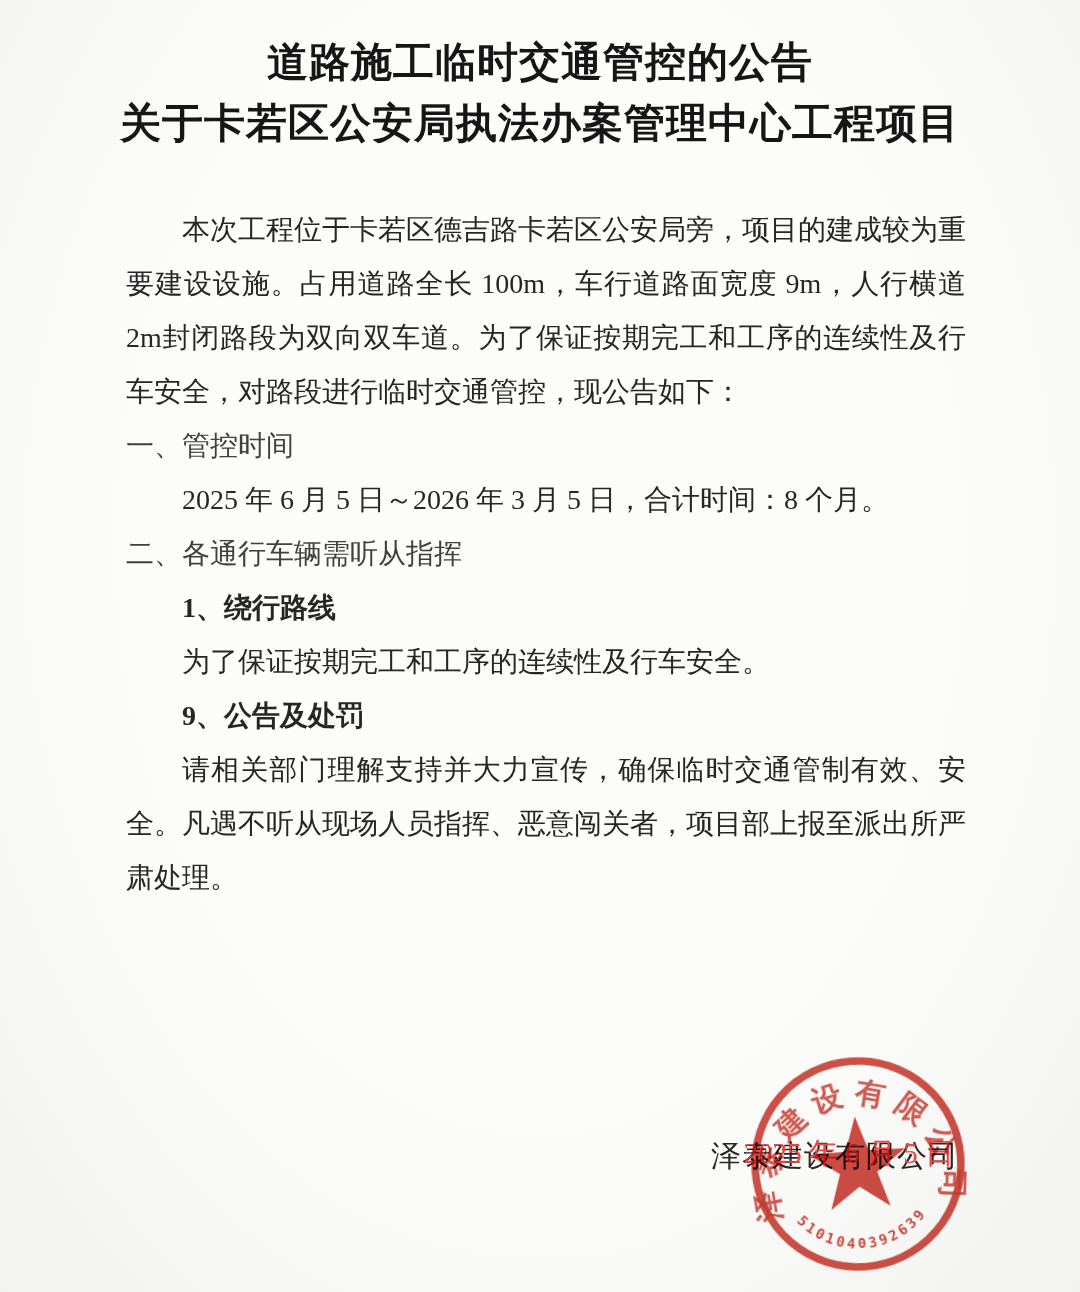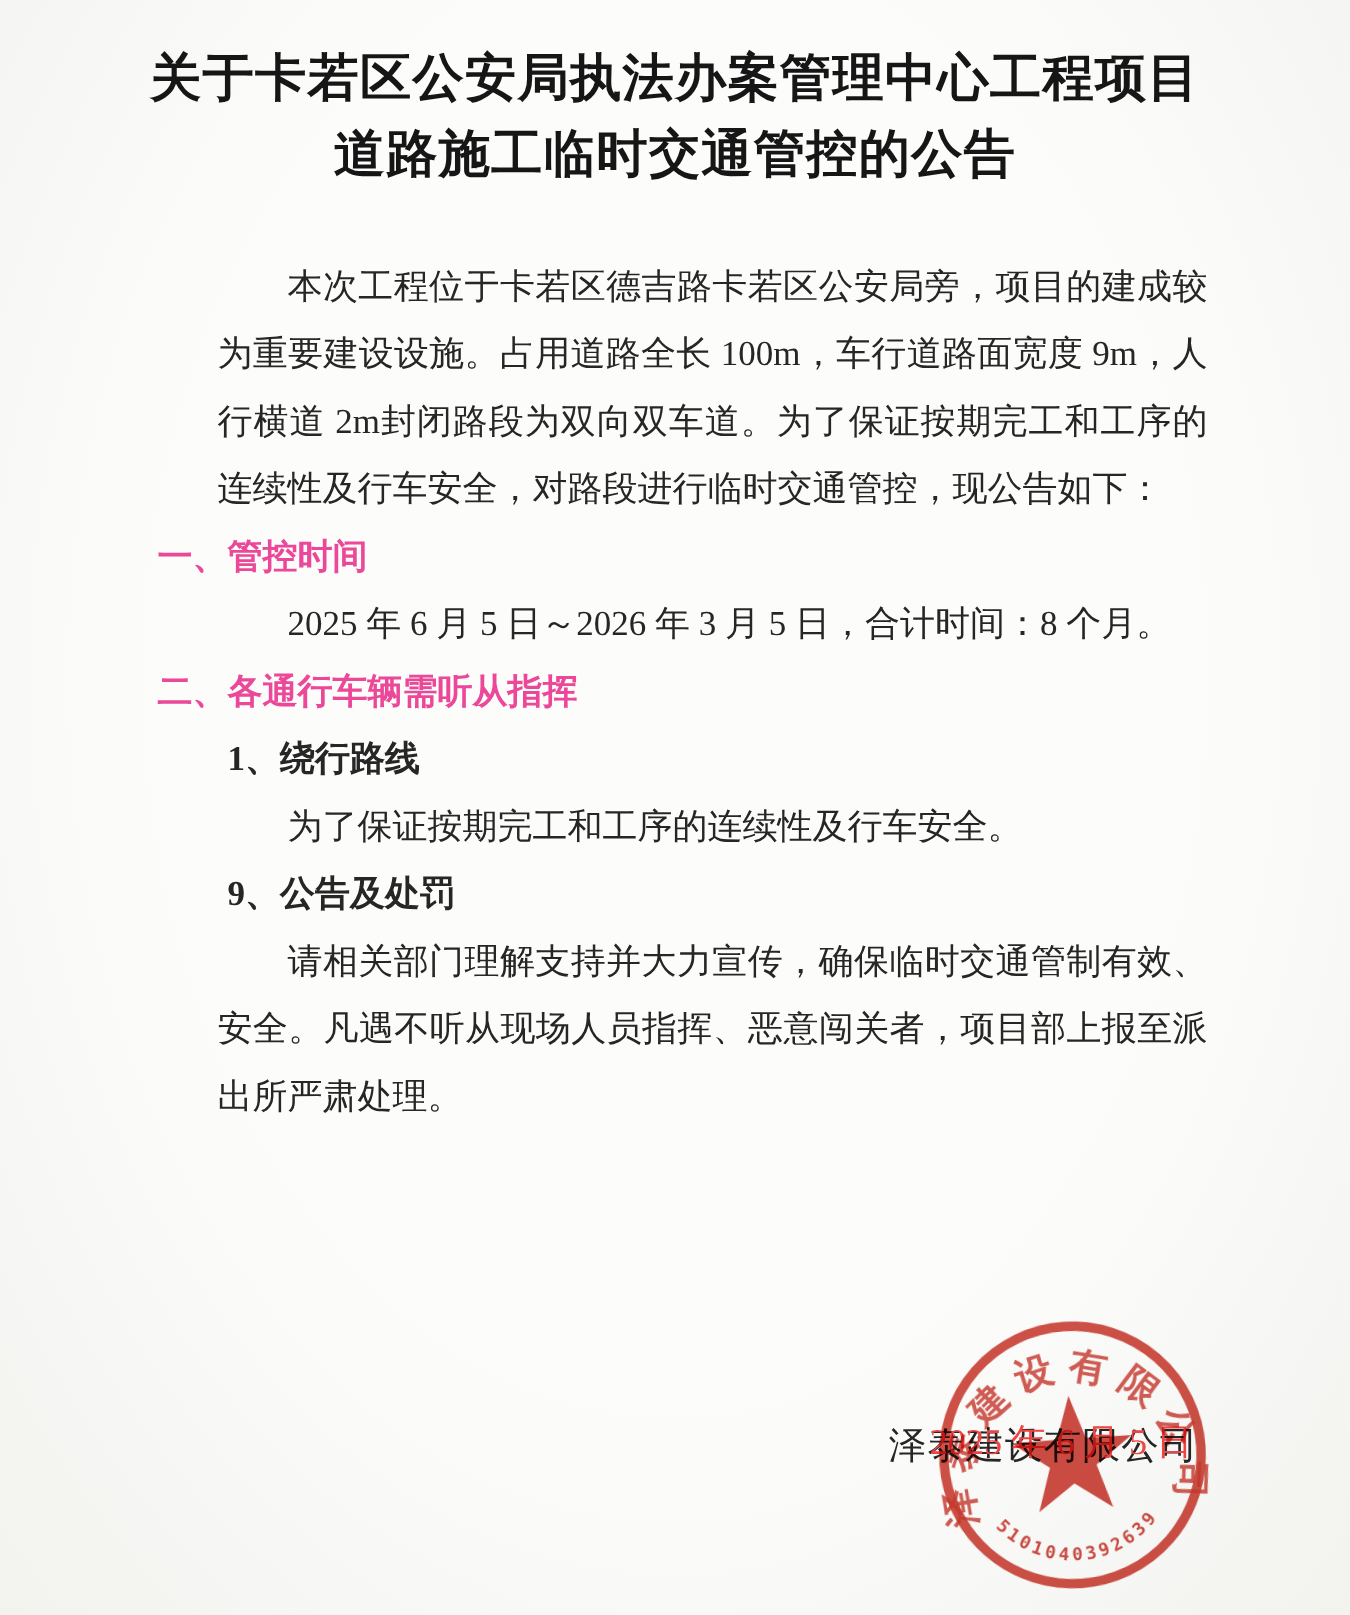--- a/index.html
+++ b/index.html
@@ -22,23 +22,23 @@
   }
   .doc-body {
     padding: 49px 114px 0 126px;
     font-size: 28px;
     line-height: 54px;
     color: #262626;
     text-align: justify;
     text-justify: inter-ideograph;
   }
   .doc-body p { margin: 0; }
-  .para.body-indent { text-indent: 2em; margin-left: 48px; }
+  .para.body-indent { text-indent: 2em; }
   .para.sub-item    { text-indent: 2em; font-weight: bold; }
-  .para.heading     { font-weight: 700; color: #ec4899; }
+  .para.heading     { font-weight: 400; color: #404040; }
   .signature {
     position: absolute;
     top: 1136px;
     right: 121px;
     font-size: 30px;
     letter-spacing: 1px;
     color: #262626;
     z-index: 1;
   }
   .sign-date {
@@ -77,22 +77,22 @@
     font-weight: 700;
     font-size: 14px;
     letter-spacing: 3px;
     fill-opacity: 0.9;
   }
 </style>
 </head>
 <body>
 
 <div class="doc-title">
+  <div>道路施工临时交通管控的公告</div>
   <div>关于卡若区公安局执法办案管理中心工程项目</div>
-  <div>道路施工临时交通管控的公告</div>
 </div>
 
 <div class="doc-body">
 
 <p class="para body-indent">本次工程位于卡若区德吉路卡若区公安局旁，项目的建成较为重要建设设施。占用道路全长 100m，车行道路面宽度 9m，人行横道 2m封闭路段为双向双车道。为了保证按期完工和工序的连续性及行车安全，对路段进行临时交通管控，现公告如下：</p>
     <p class="para heading">一、管控时间</p>
     <p class="para body-indent">2025 年 6 月 5 日～2026 年 3 月 5 日，合计时间：8 个月。</p>
     <p class="para heading">二、各通行车辆需听从指挥</p>
     <p class="para sub-item">1、绕行路线</p>
     <p class="para body-indent">为了保证按期完工和工序的连续性及行车安全。</p>

